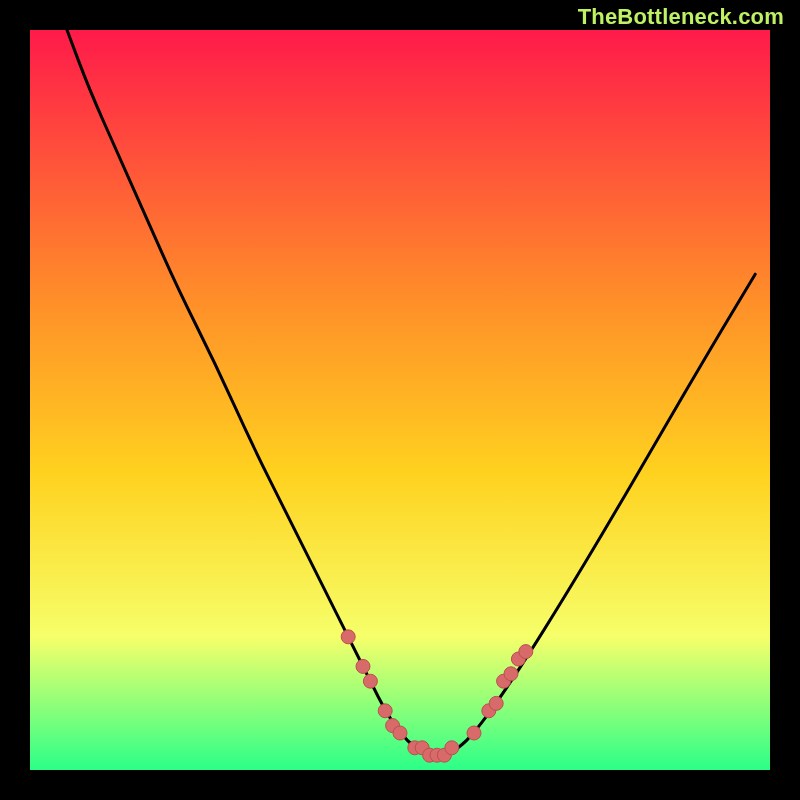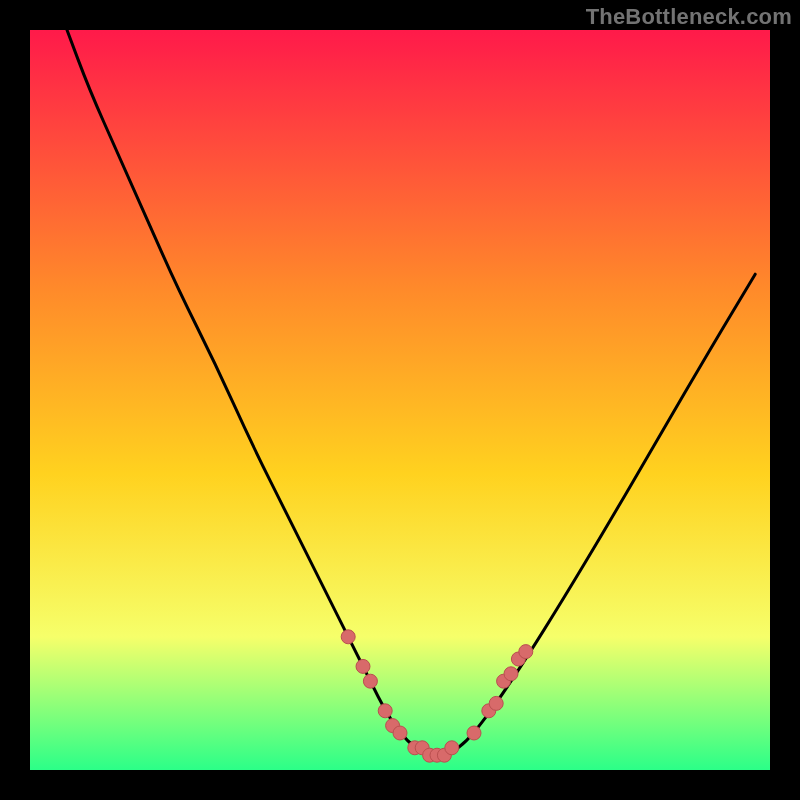--- a/index.html
+++ b/index.html
@@ -21,25 +21,25 @@
   .plot {
     position: absolute;
     left: 0;
     top: 0;
     width: 740px;
     height: 740px;
   }
   .watermark {
     position: absolute;
     top: 4px;
-    right: 8px;
+    right: 16px;
     font-family: Arial, Helvetica, sans-serif;
     font-size: 22px;
     font-weight: 600;
-    color: #737373;
+    color: #bef264;
     letter-spacing: 0.2px;
   }
 </style>
 </head>
 <body>
 
 <div class="frame">
   <svg class="plot" viewBox="0 0 740 740" preserveAspectRatio="none">
     <defs>
       <linearGradient id="bg-grad" x1="0" y1="0" x2="0" y2="1">

